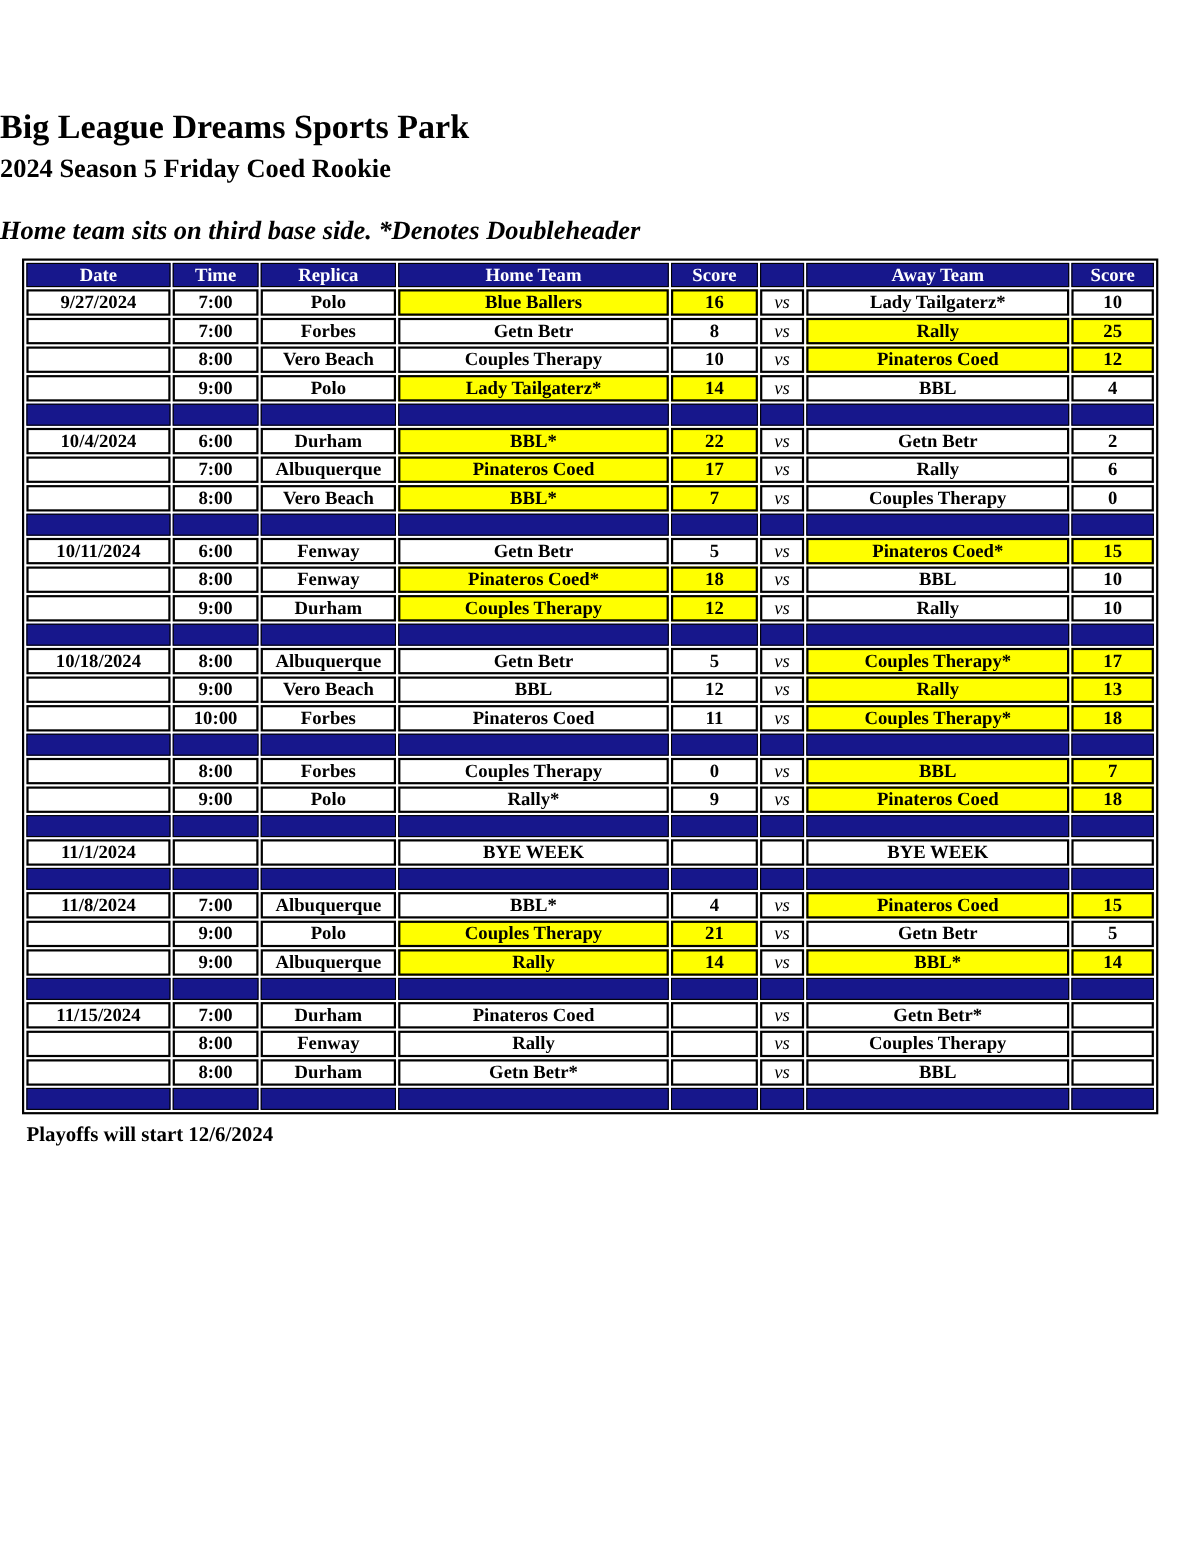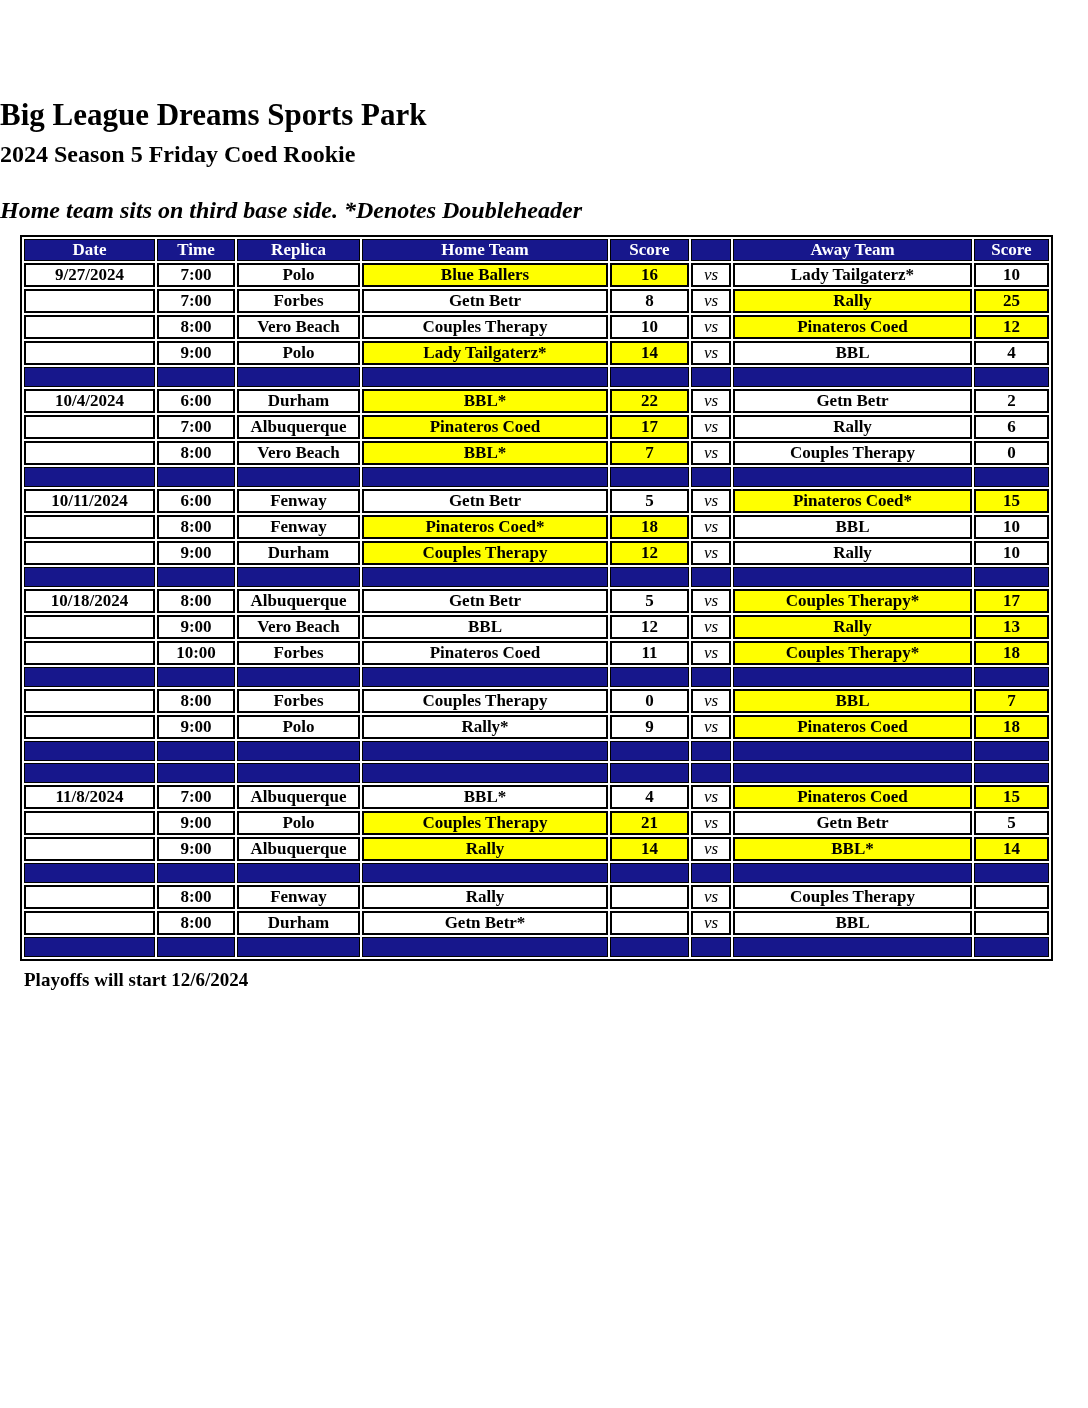--- a/index.html
+++ b/index.html
@@ -265,20 +265,30 @@
         <tr class="sep">
           <td></td>
           <td></td>
           <td></td>
           <td></td>
           <td></td>
           <td></td>
           <td></td>
           <td></td>
         </tr>
+        <tr>
+          <td>11/1/2024</td>
+          <td></td>
+          <td></td>
+          <td>BYE WEEK</td>
+          <td></td>
+          <td class="vs"></td>
+          <td>BYE WEEK</td>
+          <td></td>
+        </tr>
         <tr class="sep">
           <td></td>
           <td></td>
           <td></td>
           <td></td>
           <td></td>
           <td></td>
           <td></td>
           <td></td>
         </tr>
@@ -313,20 +323,30 @@
           <td class="hl">14</td>
         </tr>
         <tr class="sep">
           <td></td>
           <td></td>
           <td></td>
           <td></td>
           <td></td>
           <td></td>
           <td></td>
+          <td></td>
+        </tr>
+        <tr>
+          <td>11/15/2024</td>
+          <td>7:00</td>
+          <td>Durham</td>
+          <td>Pinateros Coed</td>
+          <td></td>
+          <td class="vs">vs</td>
+          <td>Getn Betr*</td>
           <td></td>
         </tr>
         <tr>
           <td></td>
           <td>8:00</td>
           <td>Fenway</td>
           <td>Rally</td>
           <td></td>
           <td class="vs">vs</td>
           <td>Couples Therapy</td>

